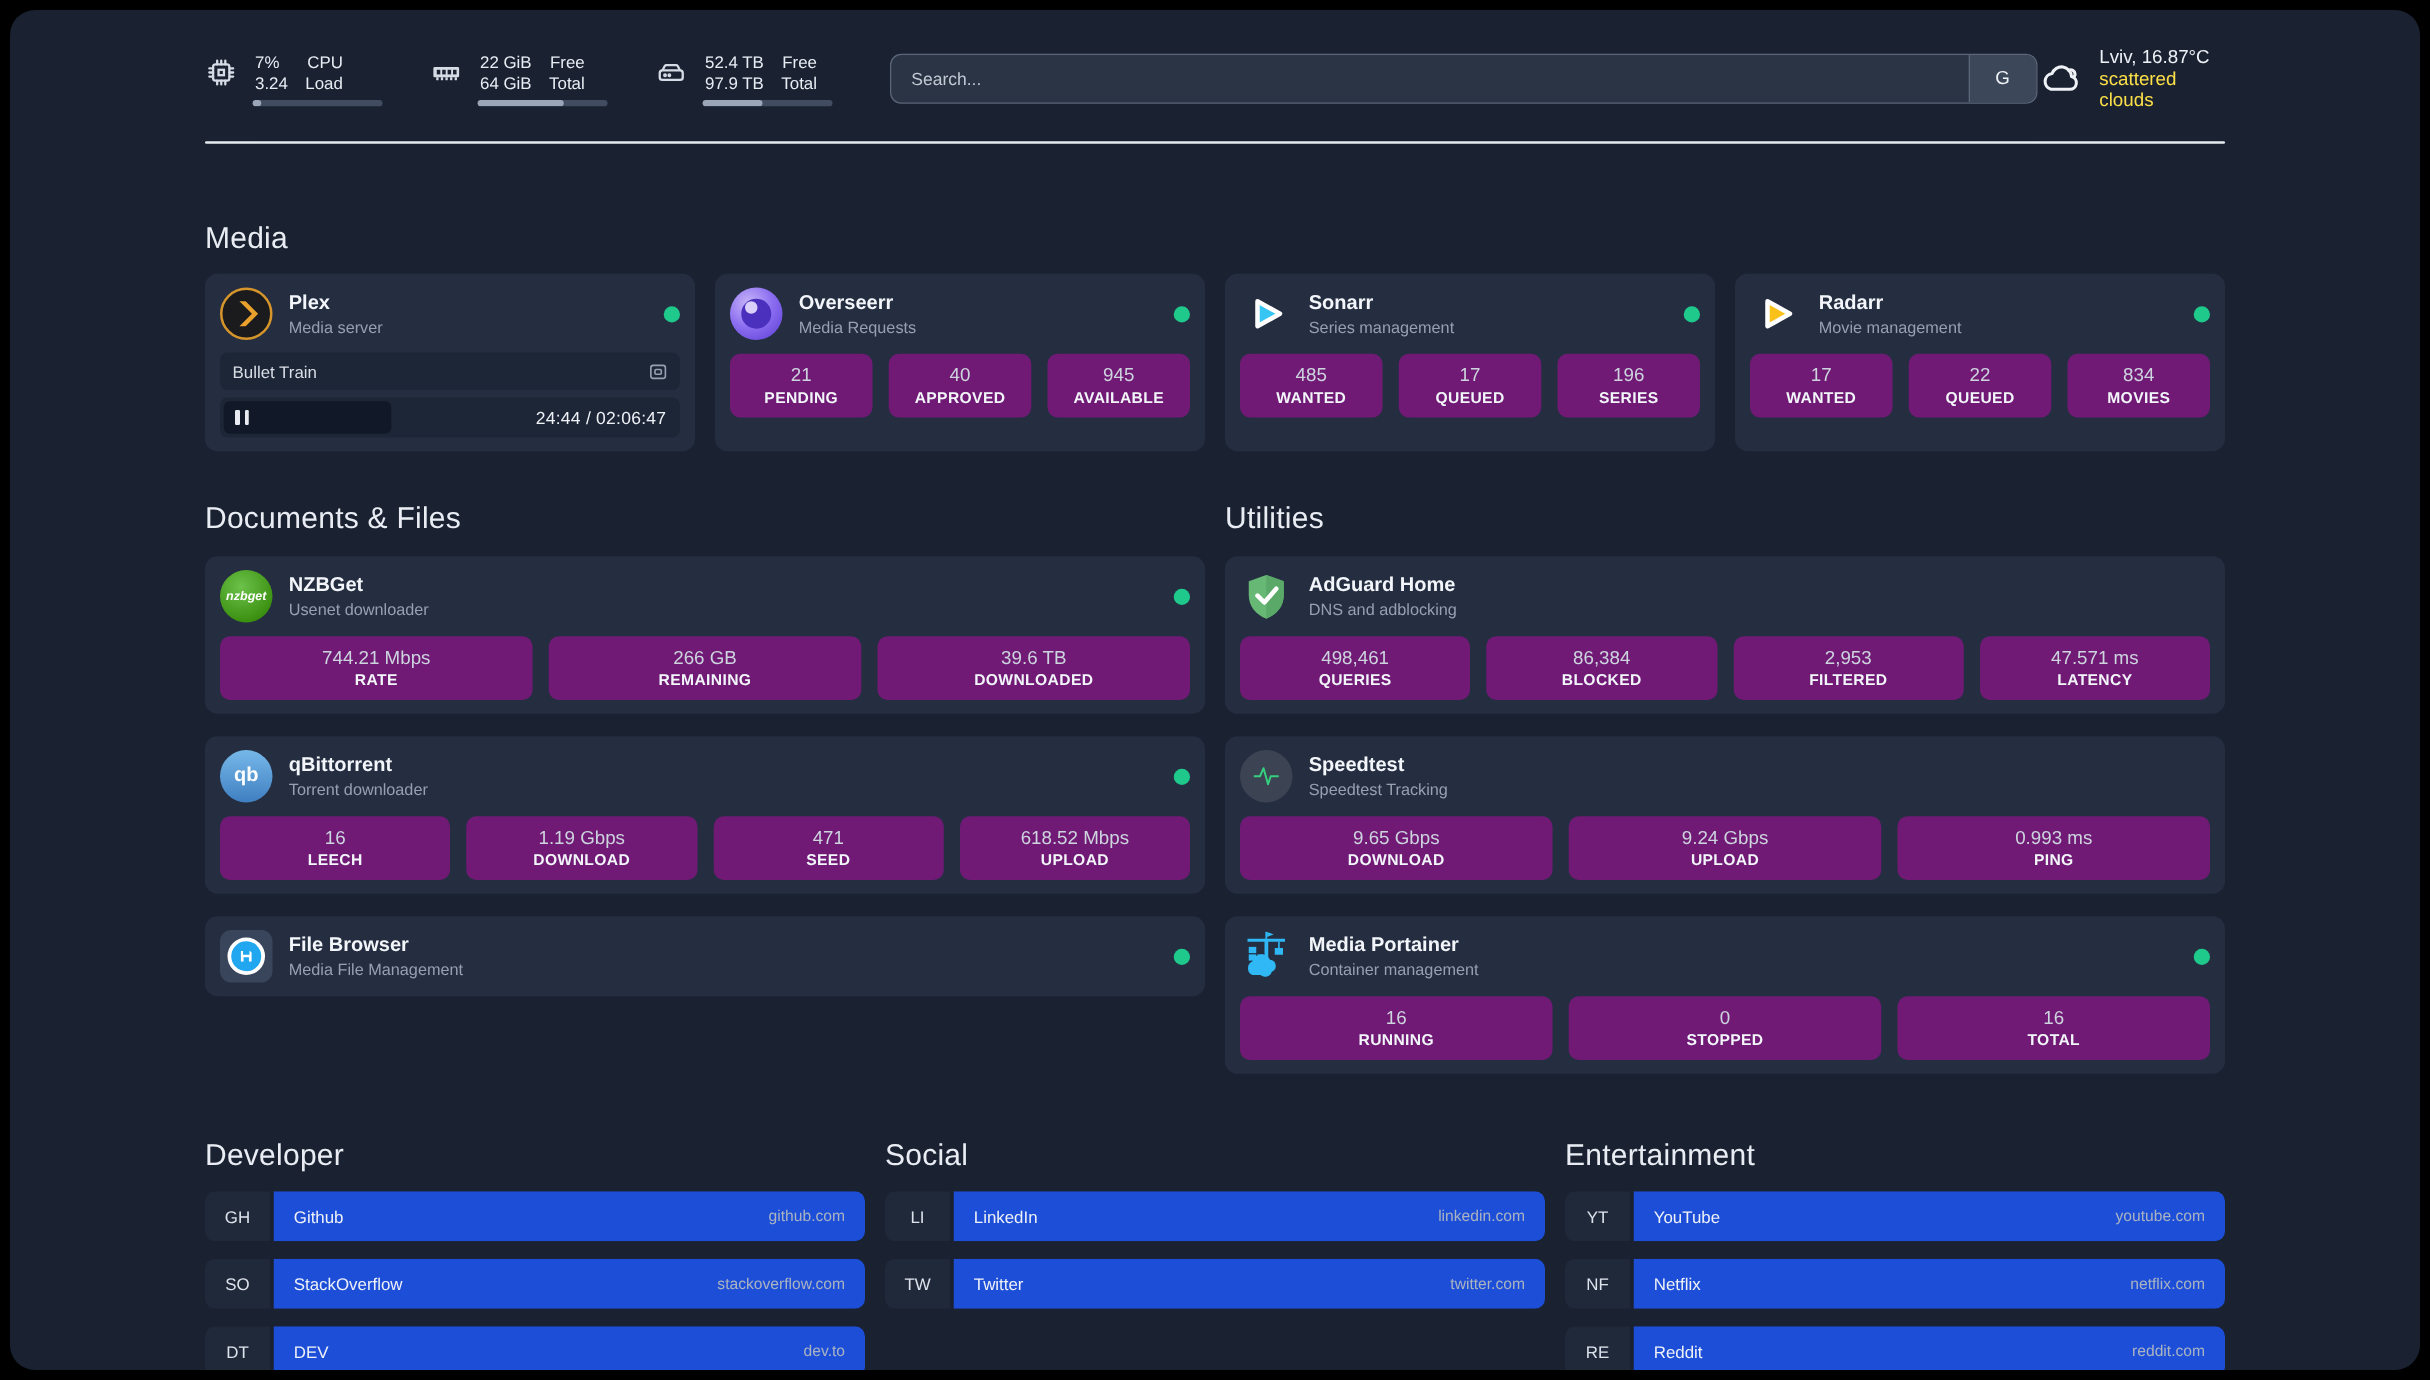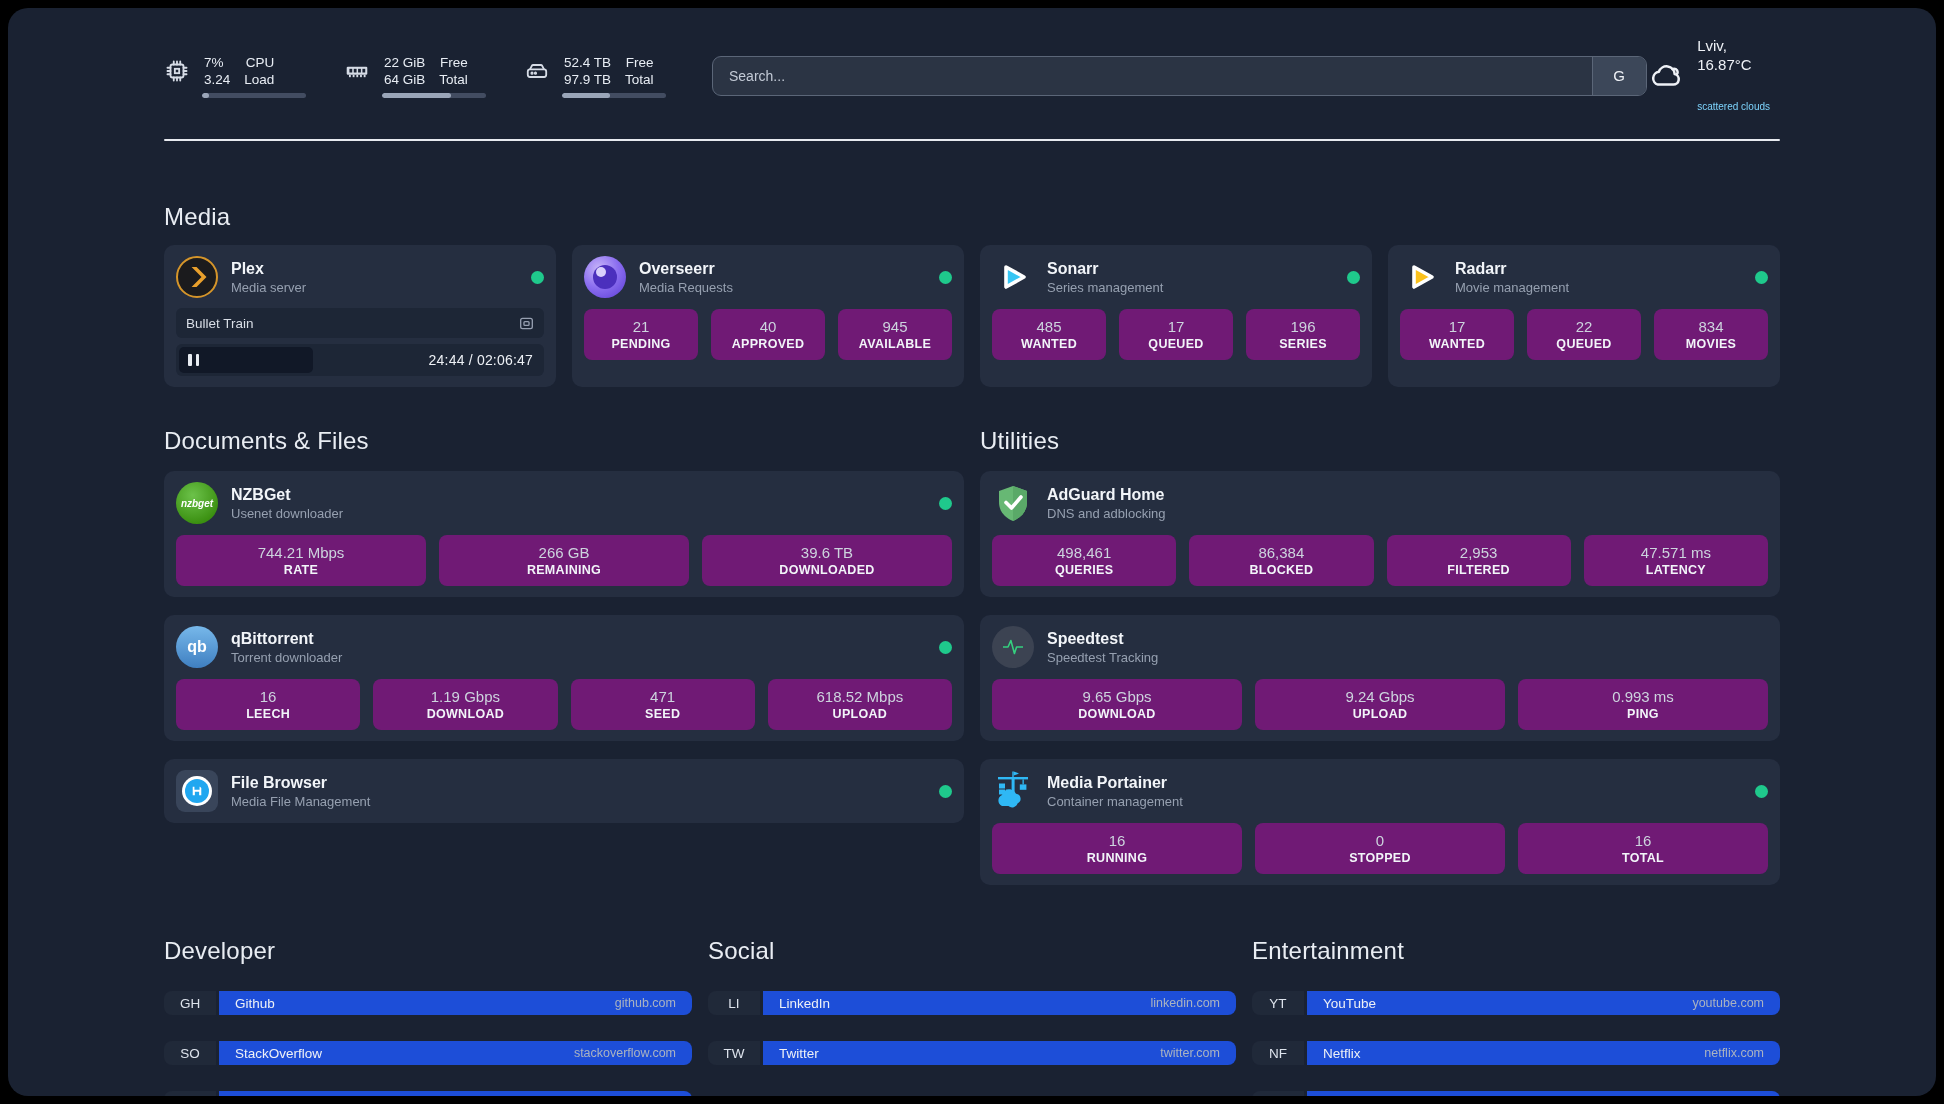--- a/index.html
+++ b/index.html
@@ -33,21 +33,21 @@
     flex:1; background:transparent; border:none; outline:none; padding:0 16px;
     color:#e5e5e5; font-size:14px; font-family:"Liberation Sans", sans-serif;
   }
   .searchbox input::placeholder { color:#c3cad6; }
   .g-btn {
     width:54px; border:none; border-left:1px solid #5b6678; background:#3c4759;
     color:#eef1f6; font-size:15px; cursor:pointer; font-family:"Liberation Sans", sans-serif;
   }
   .weather { margin-left:auto; display:flex; align-items:center; gap:13px; color:#eef1f6; }
   .weather .loc { font-size:15px; line-height:19px; }
-  .weather .cond { font-size:10px; color:#7dd3fc; line-height:17px;margin-top:24px; }
+  .weather .cond { font-size:15px; color:#fde047; line-height:17px; }
 
   .divider { margin-top:24px; height:2px; background:#e7eaef; border-radius:1px; }
 
   
   .sec-title { font-size:24px; font-weight:500; color:#e9edf3; letter-spacing:.2px; }
   .mt-media { margin-top:62px; }
   .grid4 { display:grid; grid-template-columns:repeat(4,1fr); gap:16px; margin-top:14px; }
   .two-col { display:grid; grid-template-columns:1fr 1fr; gap:16px; margin-top:40px; align-items:start; }
   .col .card { margin-top:16px; }
   .col .card + .card { margin-top:18px; }
@@ -91,21 +91,21 @@
   .nzbget-icon span { color:#fff; font-size:10px; font-weight:700; font-style:italic; }
   .qbit-icon { border-radius:50%; background:linear-gradient(#77b8ea, #3f7fc1); display:flex; align-items:center; justify-content:center; }
   .qbit-icon span { color:#fff; font-size:16px; font-weight:700; }
   .fb-icon { border-radius:9px; background:#39455a; display:flex; align-items:center; justify-content:center; }
   .fb-inner { width:30px; height:30px; border-radius:50%; background:#fff; display:flex; align-items:center; justify-content:center; }
   .fb-disc { width:24px; height:24px; border-radius:50%; background:#20a7f0; display:flex; align-items:center; justify-content:center; }
   .speed-icon { border-radius:50%; background:#3c4352; display:flex; align-items:center; justify-content:center; }
 
   
   .bookmarks { display:grid; grid-template-columns:repeat(3,1fr); gap:16px; margin-top:52px; align-items:start; }
-  .bm-row { display:flex; height:24px; margin-top:26px; border-radius:8px; overflow:hidden; cursor:pointer; }
+  .bm-row { display:flex; height:40px; margin-top:14px; border-radius:8px; overflow:hidden; cursor:pointer; }
   .bm-col h2 { margin-bottom:4px; }
   .bm-abbr { width:52px; flex:none; background:#202939; display:flex; align-items:center; justify-content:center; font-size:13.5px; color:#dde3ec; }
   .bm-body { flex:1; margin-left:3px; background:#1d4ed8; display:flex; align-items:center; justify-content:space-between; padding:0 16px; }
   .bm-name { font-size:13.5px; color:#eef1f6; }
   .bm-url { font-size:12.5px; color:#aab3c1; }
 
   svg { display:block; }
 </style>
 </head>
 <body>

